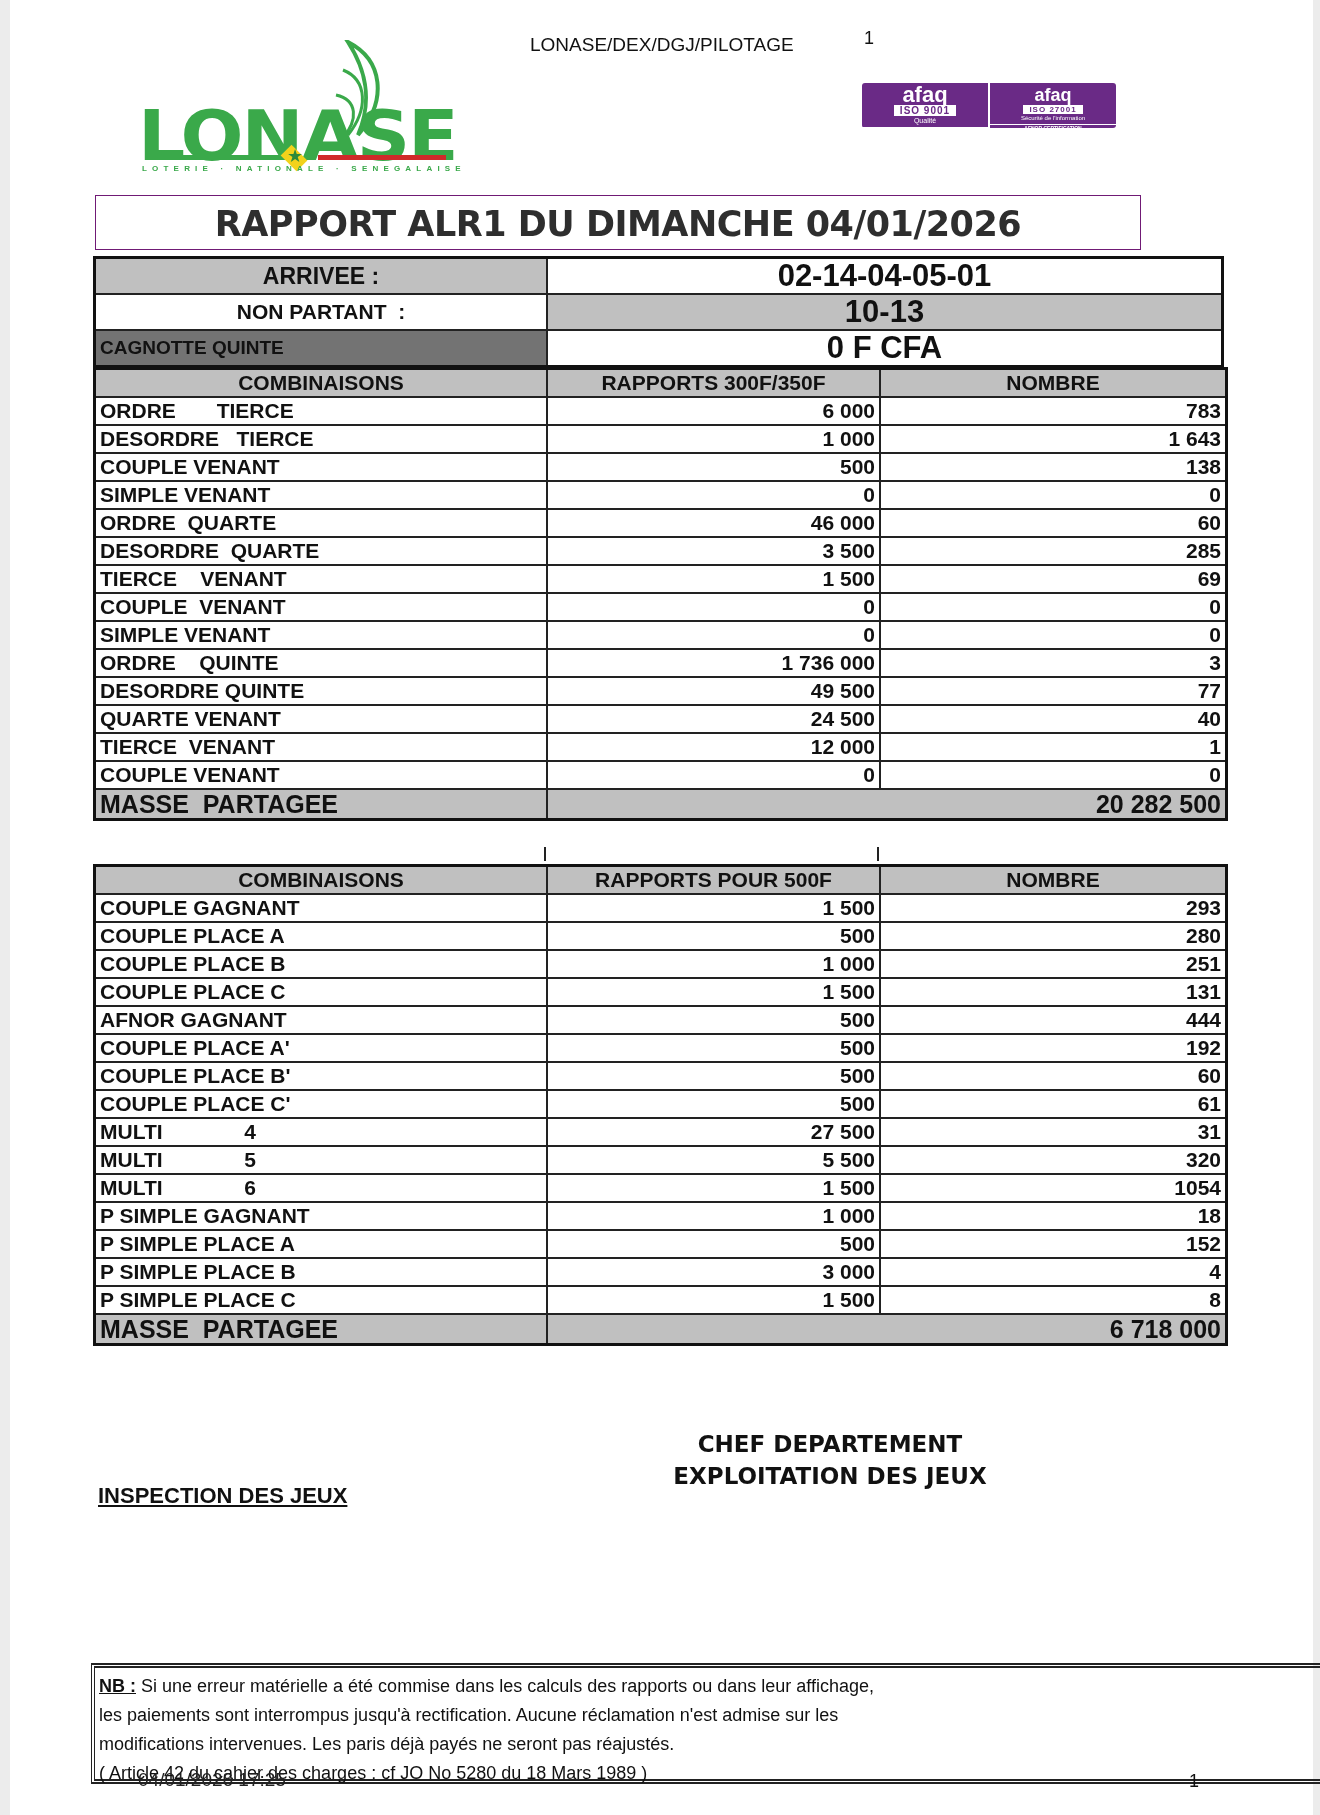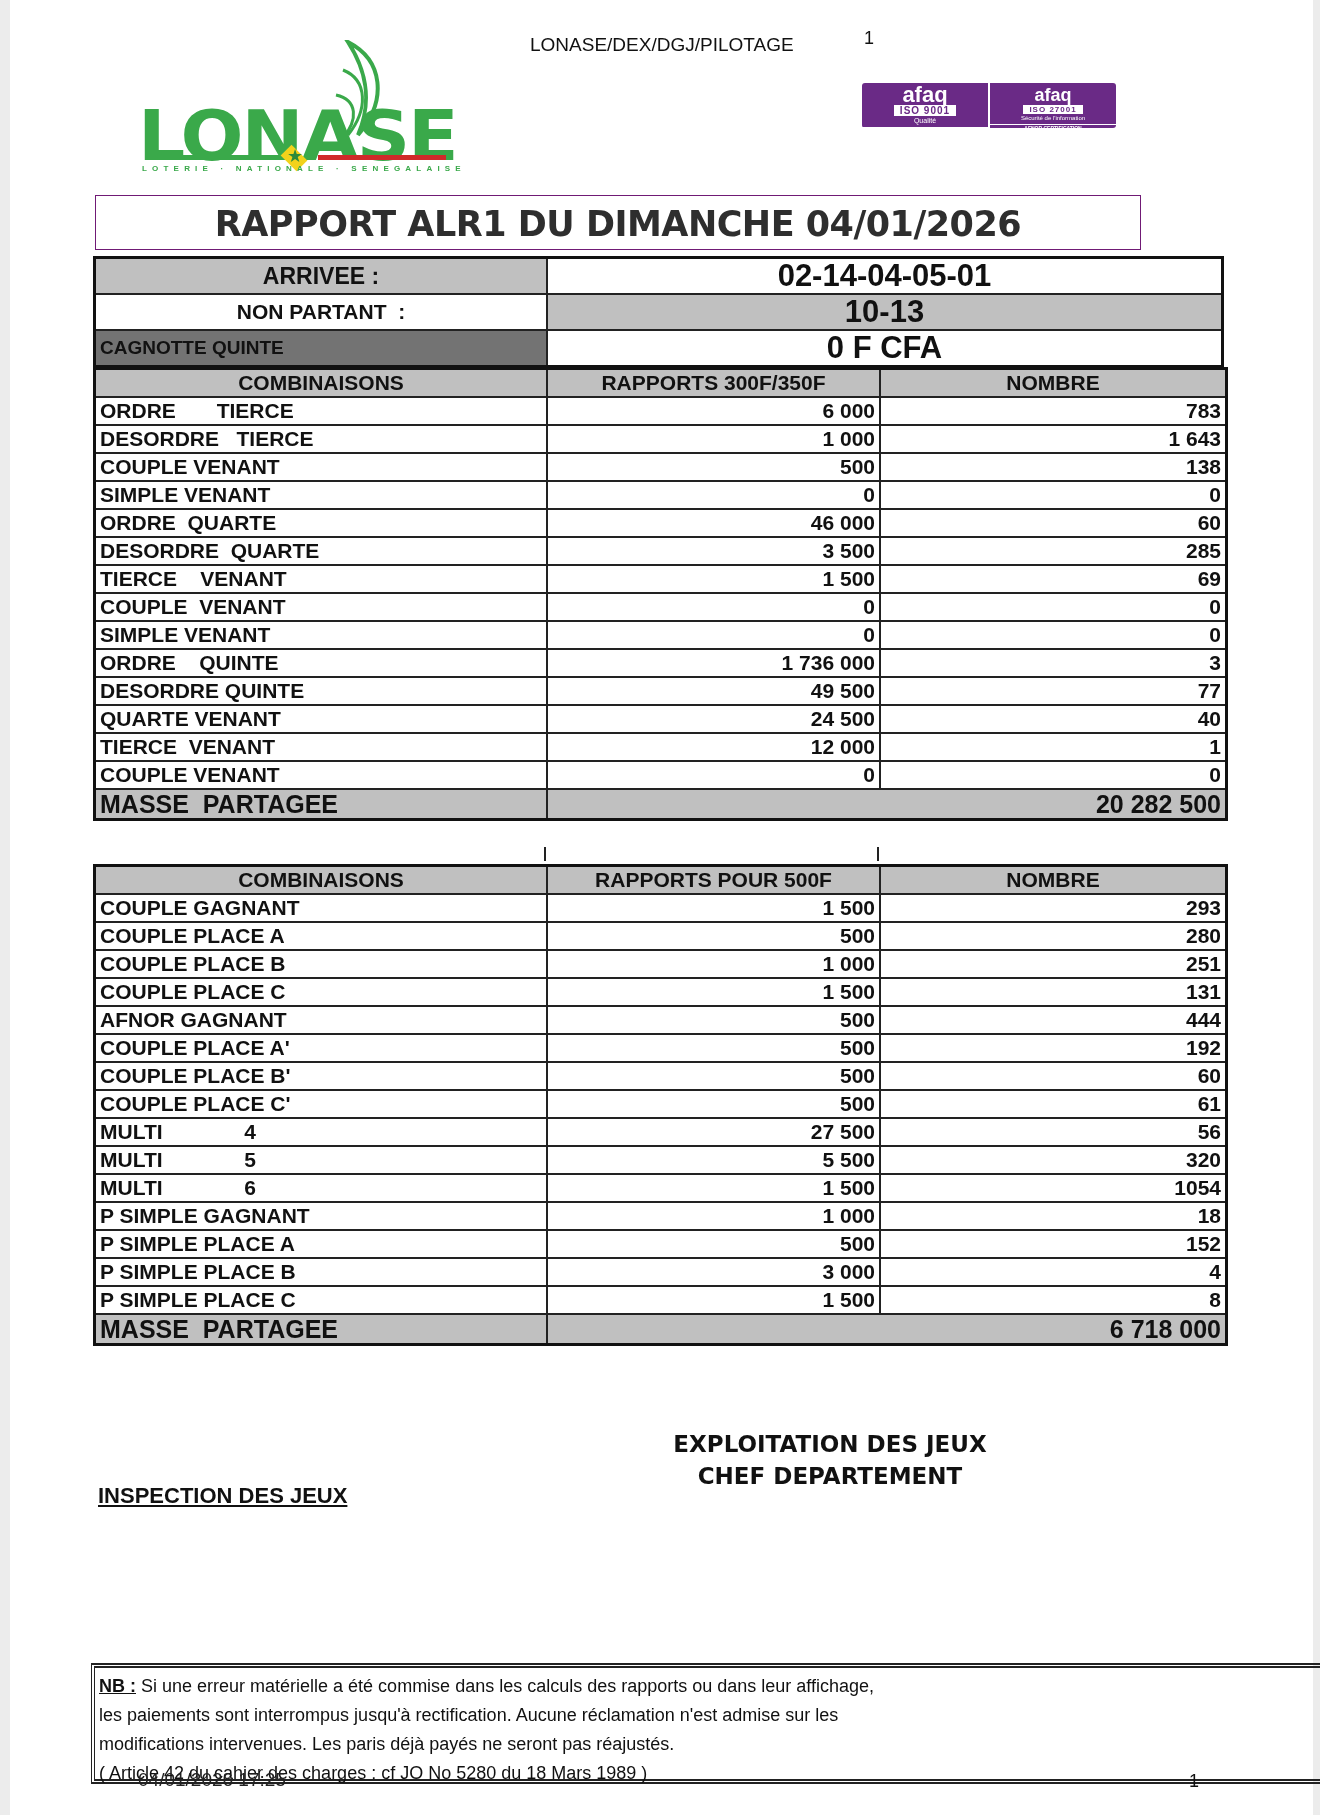--- a/index.html
+++ b/index.html
@@ -296,21 +296,21 @@
           <td class="c3 right">60</td>
         </tr>
         <tr>
           <td class="c1 left">COUPLE PLACE C'</td>
           <td class="c2 right">500</td>
           <td class="c3 right">61</td>
         </tr>
         <tr>
           <td class="c1 left">MULTI              4</td>
           <td class="c2 right">27 500</td>
-          <td class="c3 right">56</td>
+          <td class="c3 right">31</td>
         </tr>
         <tr>
           <td class="c1 left">MULTI              5</td>
           <td class="c2 right">5 500</td>
           <td class="c3 right">320</td>
         </tr>
         <tr>
           <td class="c1 left">MULTI              6</td>
           <td class="c2 right">1 500</td>
           <td class="c3 right">1054</td>
@@ -338,22 +338,22 @@
       </tbody>
     <tbody>
         <tr class="masse gray">
       <td class="c1">MASSE  PARTAGEE</td>
       <td class="right" colspan="2">6 718 000</td>
     </tr>
   </tbody>
     </table>
 
   <div class="sig-right">
+    <div>CHEF DEPARTEMENT</div>
     <div>EXPLOITATION DES JEUX</div>
-    <div>CHEF DEPARTEMENT</div>
   </div>
   <div class="sig-left">INSPECTION DES JEUX</div>
 
   <div class="nb">
     <div><span class="lbl">NB :</span><span> Si une erreur matérielle a été commise dans les calculs des rapports ou dans leur affichage,</span></div>
     <div>les paiements sont interrompus jusqu'à rectification. Aucune réclamation n'est admise sur les</div>
     <div>modifications intervenues. Les paris déjà payés ne seront pas réajustés.</div>
     <div>( Article 42 du cahier des charges : cf JO No 5280 du 18 Mars 1989 )</div>
   </div>
   <div class="footer-date">04/01/2026 17:25</div>

